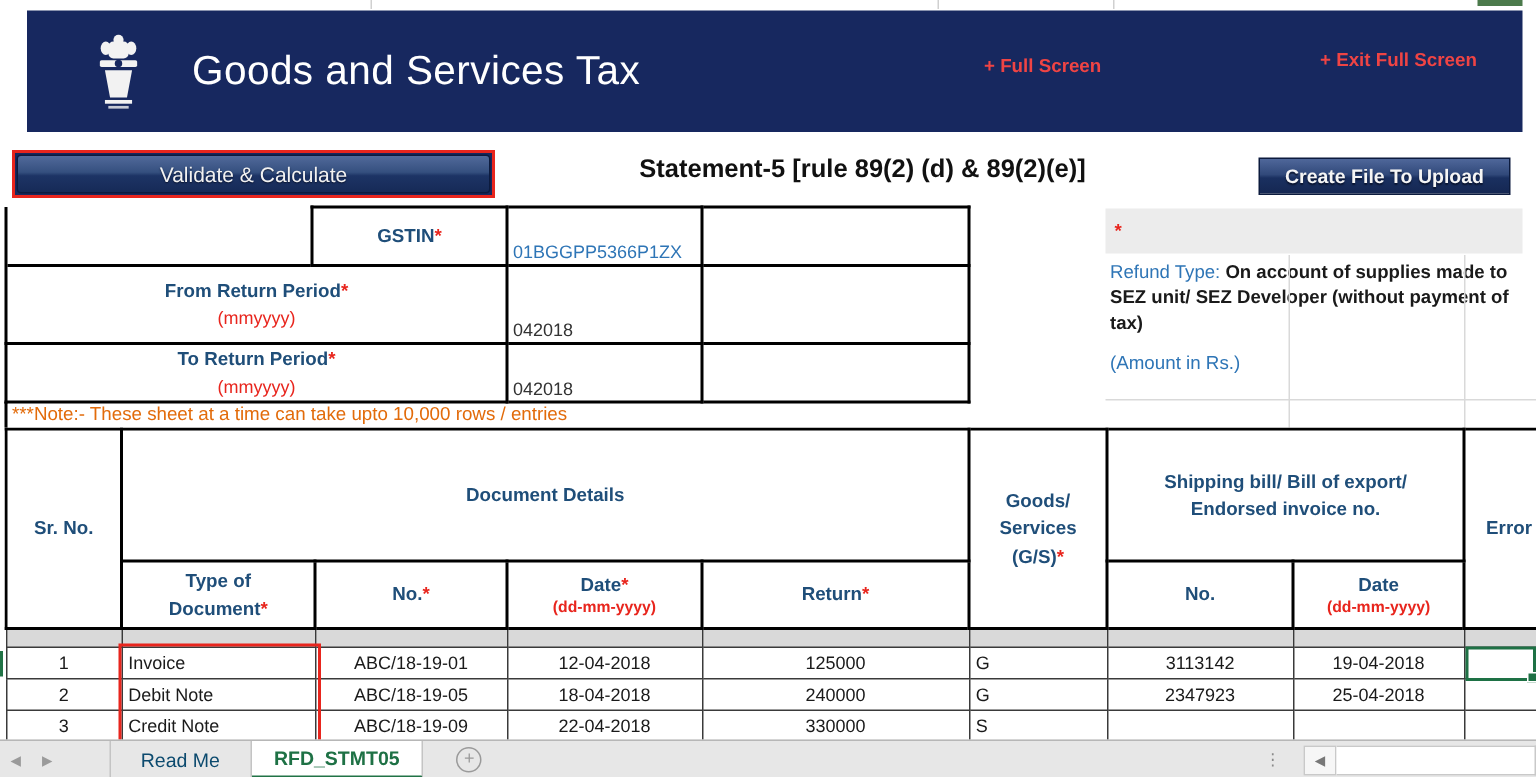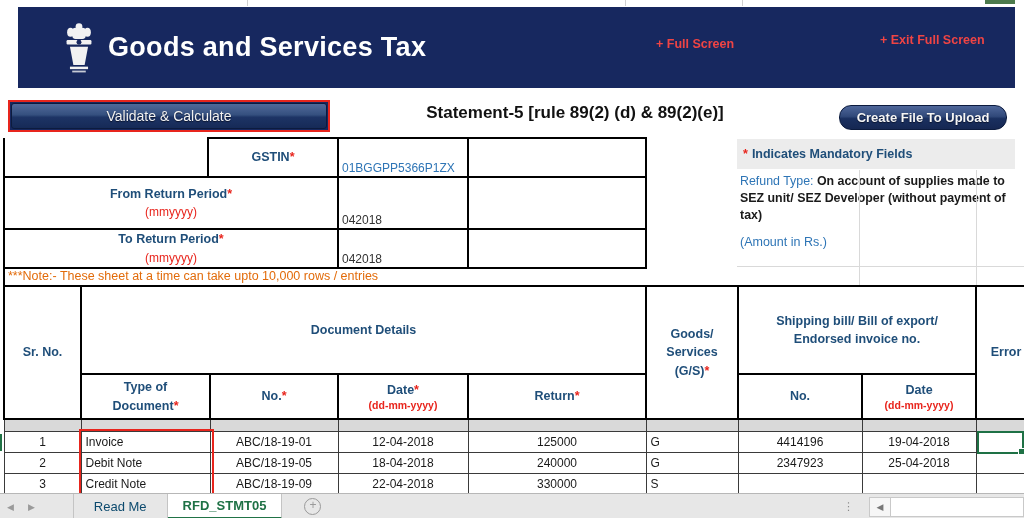--- a/index.html
+++ b/index.html
@@ -7,35 +7,35 @@
          font-family:"Liberation Sans",sans-serif;-webkit-font-smoothing:antialiased;}
 
   
   .tick{position:absolute;top:0;width:1px;height:6px;background:#d0d0d0;}
   #green-strip{position:absolute;left:985px;top:0;width:30px;height:4px;background:#4c7a4c;}
 
   
   #app-header{position:absolute;left:18px;top:7px;width:997px;height:81px;background:#17285f;
               display:flex;align-items:center;}
   #emblem{margin-left:38px;width:46px;height:58px;flex:none;display:flex;align-items:center;justify-content:center;}
-  #app-title{color:#fff;font-size:27px;font-weight:700;letter-spacing:.3px;margin-left:6px;white-space:nowrap;}
+  #app-title{color:#fff;font-size:27px;font-weight:400;letter-spacing:.3px;margin-left:26px;white-space:nowrap;}
   .hdr-link{color:#ef4444;font-size:12.5px;font-weight:700;white-space:nowrap;cursor:pointer;}
   #full-screen{position:absolute;left:638px;top:30px;}
   #exit-full-screen{position:absolute;left:862px;top:26px;}
 
   
   #validate-wrap{position:absolute;left:8px;top:100px;width:318px;height:28px;border:2px solid #e8251d;
                  background:#17285f;display:flex;align-items:stretch;}
   #validate-btn{flex:1;margin:1px;border:1px solid #0c1b3e;border-radius:3px;
                 background:linear-gradient(#51699a 0%,#35507f 45%,#1d3465 55%,#162a57 100%);
                 color:#f2f2f2;font-size:14px;font-weight:400;display:flex;align-items:center;justify-content:center;
                 text-shadow:0 1px 1px #0a142e;cursor:pointer;}
   #stmt-title{position:absolute;left:340px;top:103px;width:470px;text-align:center;
               color:#111;font-size:17px;font-weight:700;}
-  #create-btn{position:absolute;left:839px;top:105px;width:166px;height:23px;border:1px solid #0c1b3e;border-radius:12px;
+  #create-btn{position:absolute;left:839px;top:105px;width:166px;height:23px;border:1px solid #0c1b3e;border-radius:0;
               background:linear-gradient(#4f679a 0%,#31497a 45%,#1a3060 55%,#152752 100%);
               color:#f5f5f5;font-size:13px;font-weight:600;display:flex;align-items:center;justify-content:center;
               text-shadow:0 1px 1px #0a142e;cursor:pointer;}
 
   
   #form-table{position:absolute;left:3px;top:137px;border-collapse:collapse;table-layout:fixed;}
   #form-table td,#form-table th{border:2px solid #000;padding:0;font-size:12.5px;overflow:hidden;}
   #form-table th{color:#1f4e79;font-weight:700;text-align:center;vertical-align:middle;line-height:1.5;}
   #form-table td.blank{border:none;border-left:2px solid #000;}
   #form-table td.val{vertical-align:bottom;text-align:left;padding:1px 3px;font-size:12px;}
@@ -157,21 +157,20 @@
       <td class="val dark-val">042018</td>
       <td></td>
     </tr>
   </tbody>
     </table>
   <div id="form-note">***Note:- These sheet at a time can take upto 10,000 rows / entries</div>
 
   <div id="info-panel">
     <div id="mand-box">
       <span class="star">*</span>
-      <span>Indicates Mandatory Fields</span>
     </div>
     <div id="refund-text">
       <span class="lbl">Refund Type:</span><span> On account of supplies made to SEZ unit/ SEZ Developer (without payment of tax)</span>
     </div>
     <div id="amount-note">(Amount in Rs.)</div>
   </div>
   <div class="faint-v" style="left:859px;top:170px;height:115px"></div>
   <div class="faint-v" style="left:976px;top:170px;height:115px"></div>
   <div class="faint-h" style="left:737px;top:266px;width:287px"></div>
 
@@ -227,21 +226,21 @@
             <td></td>
             <td></td>
       </tr>
       <tr>
         <td class="ac">1</td>
         <td class="al">Invoice</td>
         <td class="ac">ABC/18-19-01</td>
         <td class="ac">12-04-2018</td>
         <td class="ac">125000</td>
         <td class="al">G</td>
-        <td class="ac">4414196</td>
+        <td class="ac">3113142</td>
         <td class="ac">19-04-2018</td>
         <td class="ac"></td>
       </tr>
       <tr>
         <td class="ac">2</td>
         <td class="al">Debit Note</td>
         <td class="ac">ABC/18-19-05</td>
         <td class="ac">18-04-2018</td>
         <td class="ac">240000</td>
         <td class="al">G</td>

